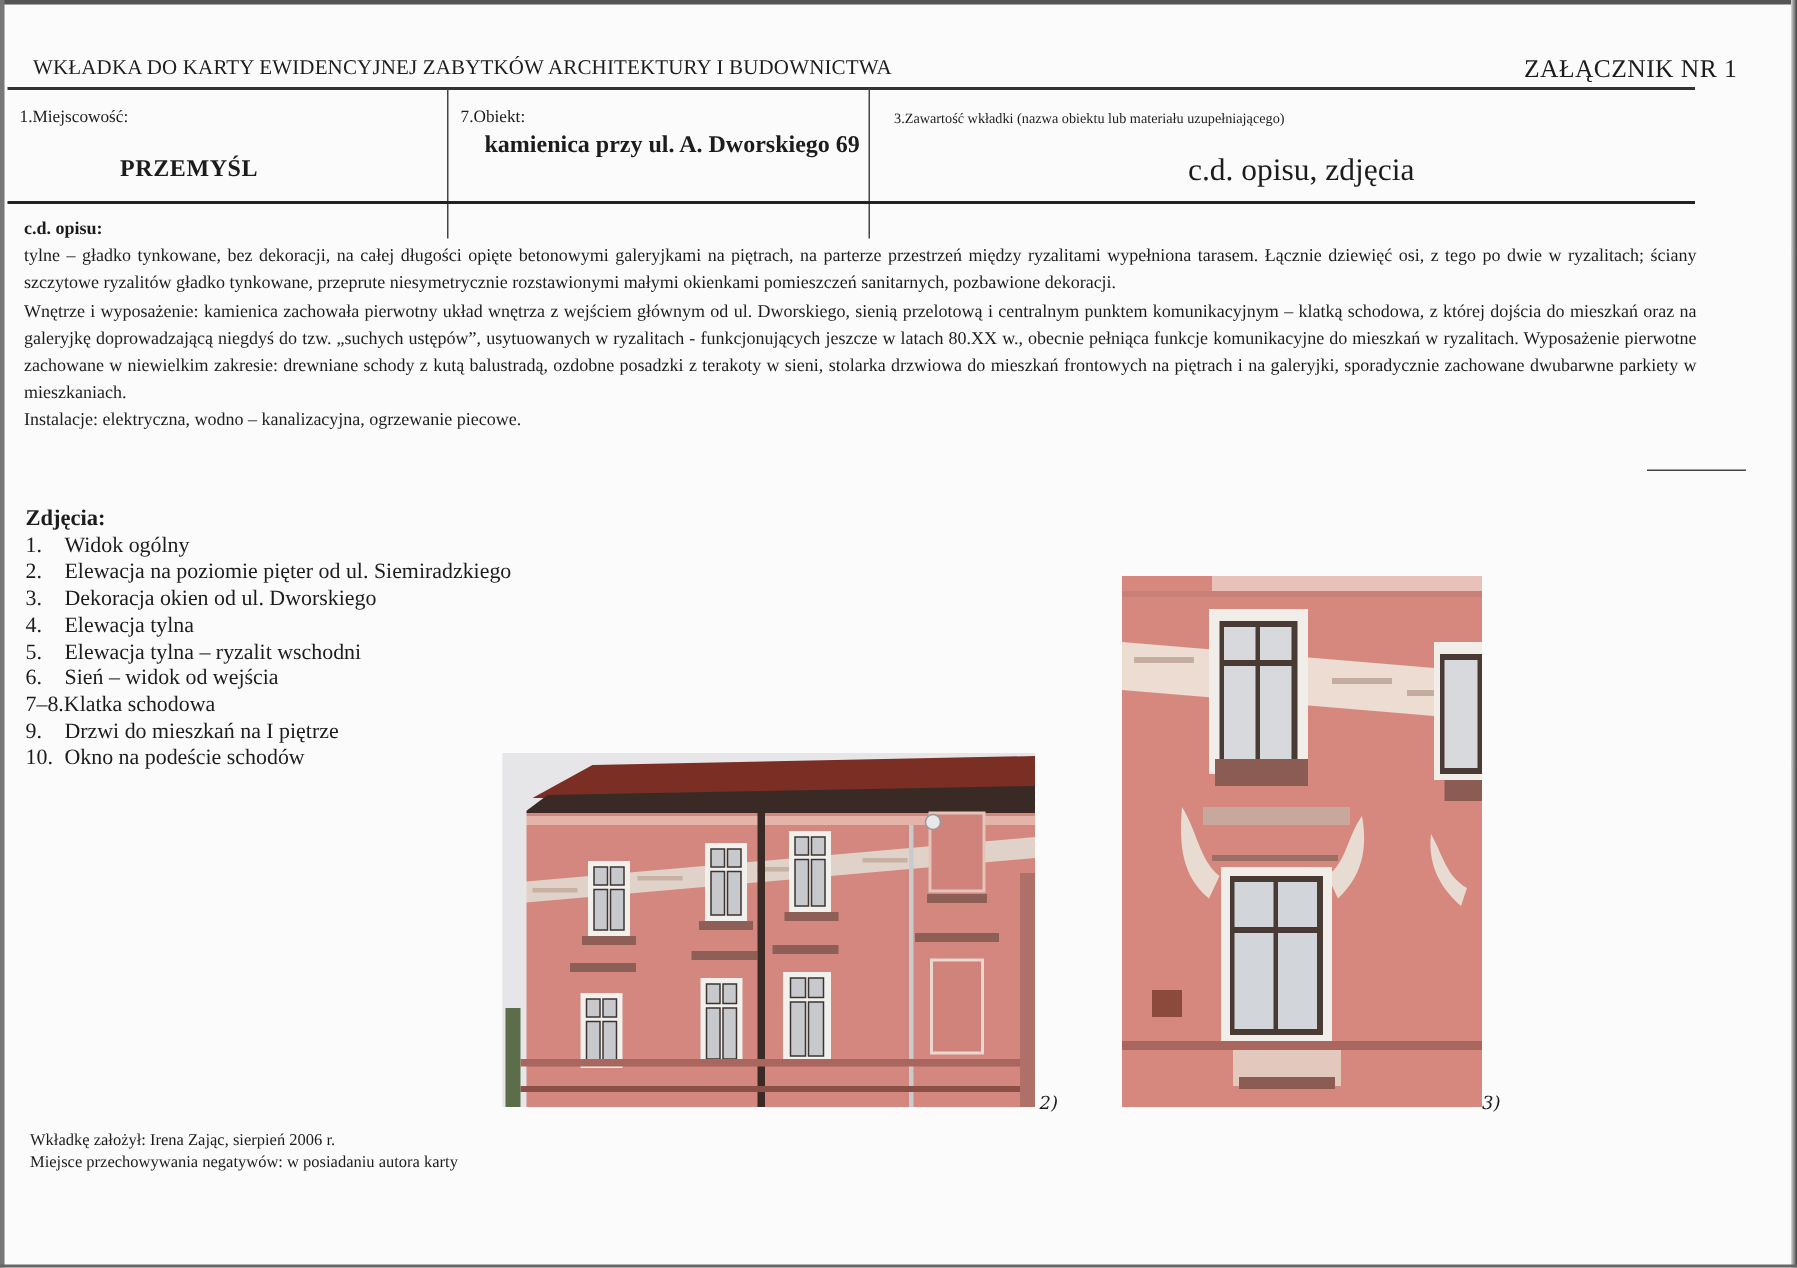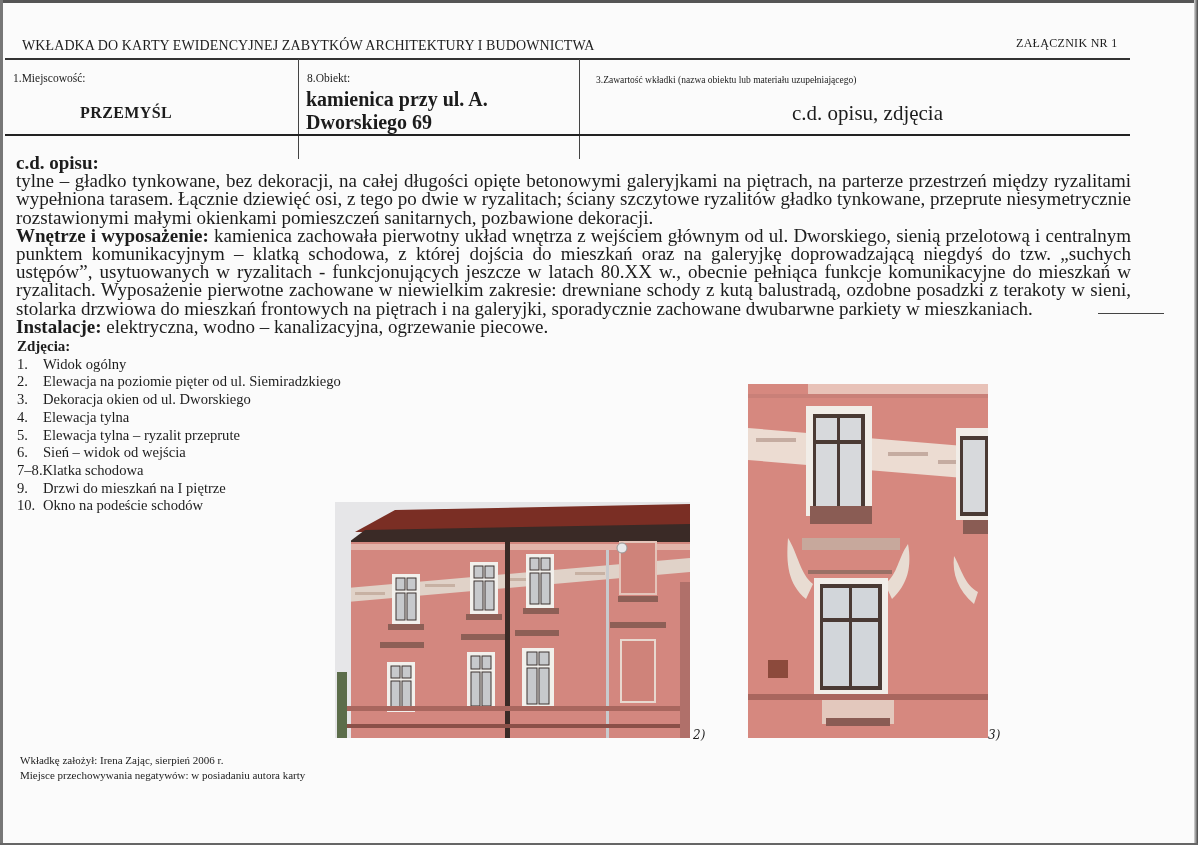--- a/index.html
+++ b/index.html
@@ -8,38 +8,38 @@
     background:#fbfbfb;
     font-family:"Liberation Serif", "DejaVu Serif", serif;
     color:#1c1c1c;
   }
   .scan-edge-top { position:absolute; left:0; top:0; width:1198px; height:3px; background:#555; }
   .scan-edge-left { position:absolute; left:0; top:0; width:3px; height:845px; background:#777; }
   .scan-edge-right { position:absolute; right:0; top:0; width:4px; height:845px; background:linear-gradient(to right,#d8d8d8,#444); }
   .scan-edge-bottom { position:absolute; left:0; bottom:0; width:1198px; height:2px; background:#666; }
 
   .hdr-title { position:absolute; left:22px; top:38px; font-size:14px; letter-spacing:0.1px; }
-  .hdr-annex { position:absolute; left:1016px; top:36px; font-size:12px; letter-spacing:0.3px;text-align:center; }
+  .hdr-annex { position:absolute; left:1016px; top:36px; font-size:17px; letter-spacing:0.3px;text-align:center; }
   .hdr-rule { position:absolute; left:5px; top:58px; width:1125px; height:1.5px; background:#333; }
 
   .meta-table { position:absolute; left:5px; top:59px; width:1125px; height:76px; }
   .cell { position:absolute; top:0; height:100px; }
   .cell-1 { left:0; width:293px; border-right:1px solid #444; }
   .cell-2 { left:294px; width:280px; border-right:1px solid #444; }
   .cell-3 { left:575px; width:550px; }
   .cell-label { position:absolute; left:8px; top:13px; font-size:11.5px; }
   .cell-3 .cell-label { font-size:9.5px; top:16px; left:16px; }
   .city { position:absolute; left:75px; top:45px; font-weight:bold; font-size:16px; letter-spacing:0.4px; }
-  .object { position:absolute; left:7px; top:29px; font-weight:bold; font-size:20px; }
+  .object { position:absolute; left:24px; top:29px; font-weight:bold; font-size:16px; }
   .content-type { position:absolute; left:212px; top:42px; font-size:21px; }
   .meta-rule { position:absolute; left:5px; top:134px; width:1125px; height:2px; background:#222; }
 
-  .body-text { position:absolute; left:16px; top:154px; width:1115px; font-size:19px; line-height:18.2px; text-align:justify; }
+  .body-text { position:absolute; left:16px; top:143px; width:1115px; font-size:12px; line-height:18.2px; text-align:justify; }
   .body-text p { margin:0; }
-  .body-text b { font-weight:bold; }
+  .body-text b { font-weight:normal; }
   .sec-heading { font-weight:bold; }
   .side-rule { position:absolute; left:1098px; top:313px; width:66px; height:1px; background:#444; }
 
   .photo-list { position:absolute; left:17px; top:338px; font-size:14.6px; line-height:17.7px; }
   .photo-list .list-heading { font-weight:bold; font-size:15px; }
   .photo-list .row { white-space:nowrap; }
   .photo-list .num { display:inline-block; width:26px; }
   .photo-list .num.wide { width:auto; }
 
   .photo { position:absolute; overflow:hidden; }
@@ -60,21 +60,21 @@
 <div class="hdr-title">WKŁADKA DO KARTY EWIDENCYJNEJ ZABYTKÓW ARCHITEKTURY I BUDOWNICTWA</div>
 <div class="hdr-annex">ZAŁĄCZNIK  NR  1</div>
 <div class="hdr-rule"></div>
 
 <div class="meta-table">
   <div class="cell cell-1">
     <div class="cell-label">1.Miejscowość:</div>
     <div class="city">PRZEMYŚL</div>
   </div>
   <div class="cell cell-2">
-    <div class="cell-label">8.Obiekt:</div>
+    <div class="cell-label">7.Obiekt:</div>
     <div class="object">kamienica przy ul. A. Dworskiego 69</div>
   </div>
   <div class="cell cell-3">
     <div class="cell-label">3.Zawartość wkładki (nazwa  obiektu lub materiału uzupełniającego)</div>
     <div class="content-type">c.d. opisu, zdjęcia</div>
   </div>
 </div>
 <div class="meta-rule"></div>
 
 <div class="body-text">
@@ -84,21 +84,21 @@
   <p><b>Instalacje:</b><span>  elektryczna, wodno – kanalizacyjna, ogrzewanie piecowe.</span></p>
 </div>
 <div class="side-rule"></div>
 
 <div class="photo-list">
   <div class="list-heading">Zdjęcia:</div>
   <div class="row"><span class="num">1.</span><span>Widok ogólny</span></div>
   <div class="row"><span class="num">2.</span><span>Elewacja na poziomie pięter od ul. Siemiradzkiego</span></div>
   <div class="row"><span class="num">3.</span><span>Dekoracja okien od ul. Dworskiego</span></div>
   <div class="row"><span class="num">4.</span><span>Elewacja tylna</span></div>
-  <div class="row"><span class="num">5.</span><span>Elewacja tylna – ryzalit przeprute</span></div>
+  <div class="row"><span class="num">5.</span><span>Elewacja tylna – ryzalit wschodni</span></div>
   <div class="row"><span class="num">6.</span><span>Sień – widok od wejścia</span></div>
   <div class="row"><span class="num wide">7–8.</span><span>Klatka schodowa</span></div>
   <div class="row"><span class="num">9.</span><span>Drzwi do mieszkań na I piętrze</span></div>
   <div class="row"><span class="num">10.</span><span>Okno na podeście schodów</span></div>
 </div>
 
 <div class="photo photo-2">
   <svg width="355" height="236" viewBox="0 0 355 236">
     <rect x="0" y="0" width="355" height="236" fill="#e6e6e8"></rect>
     <polygon points="20,30 60,8 355,2 355,30" fill="#7a2e24"></polygon>

